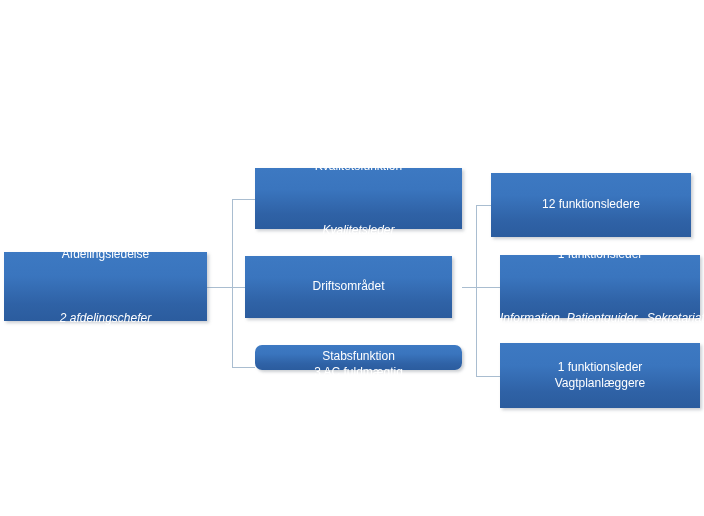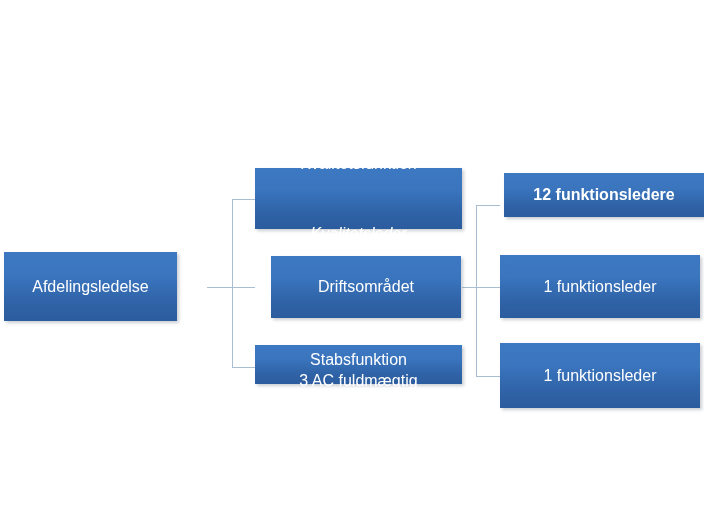--- a/index.html
+++ b/index.html
@@ -38,21 +38,21 @@
     flex-direction: column;
     align-items: center;
     justify-content: center;
     color: #ffffff;
     text-align: center;
     line-height: 1.32;
   }
   .node .line {
     display: block;
     width: 100%;
-    font-size: 16px;
+    font-size: 12px;
     color: #ffffff;
     white-space: pre;
   }
   .node .line.it { font-style: italic; margin-top: 48px; }
 
   
   .node.overflow {
     overflow: visible;
     justify-content: flex-start;
     padding-top: 4px;
@@ -72,43 +72,46 @@
   <div class="conn conn-h" style="left:232px; top:287px; width:23px;"></div>
 
   <div class="conn conn-h" style="left:232px; top:367px; width:23px;"></div>
 
   <div class="conn conn-h" style="left:462px; top:287px; width:15px;"></div>
   <div class="conn conn-v" style="left:476px; top:205px; height:171px;"></div>
   <div class="conn conn-h" style="left:476px; top:205px; width:24px;"></div>
   <div class="conn conn-h" style="left:476px; top:287px; width:24px;"></div>
   <div class="conn conn-h" style="left:476px; top:376px; width:24px;"></div>
 
-  <div class="node" style="left:4px; top:252px; width:173px; height:69px;">
+  <div class="node" style="left:4px; top:252px; width:203px; height:69px;">
     <span class="line">Afdelingsledelse</span>
+    <span class="line it">2 afdelingschefer</span>
   </div>
 
   <div class="node" style="left:255px; top:168px; width:207px; height:61px;">
     <span class="line">Kvalitetsfunktion</span>
     <span class="line it">Kvalitetsleder</span>
   </div>
 
-  <div class="node" style="left:271px; top:256px; width:190px; height:62px;text-align:center;">
+  <div class="node" style="left:245px; top:256px; width:207px; height:62px;text-align:center;">
     <span class="line">Driftsområdet</span>
   </div>
 
-  <div class="node overflow" style="left:255px; top:345px; width:207px; height:39px;">
+  <div class="node overflow" style="left:255px; top:345px; width:207px; height:25px;border-radius:7px;">
     <span class="line">Stabsfunktion</span>
     <span class="line">3 AC fuldmægtig</span>
   </div>
 
-  <div class="node" style="left:504px; top:173px; width:200px; height:44px;font-weight:bold;">
+  <div class="node" style="left:491px; top:173px; width:200px; height:64px;">
     <span class="line">12 funktionsledere</span>
   </div>
 
   <div class="node" style="left:500px; top:255px; width:200px; height:63px;">
     <span class="line">1 funktionsleder</span>
+    <span class="line it">Information, Patientguider,  Sekretariat</span>
   </div>
 
   <div class="node" style="left:500px; top:343px; width:200px; height:65px;">
     <span class="line">1 funktionsleder</span>
+    <span class="line">Vagtplanlæggere</span>
   </div>
 
 </div>
 
 </body></html>

